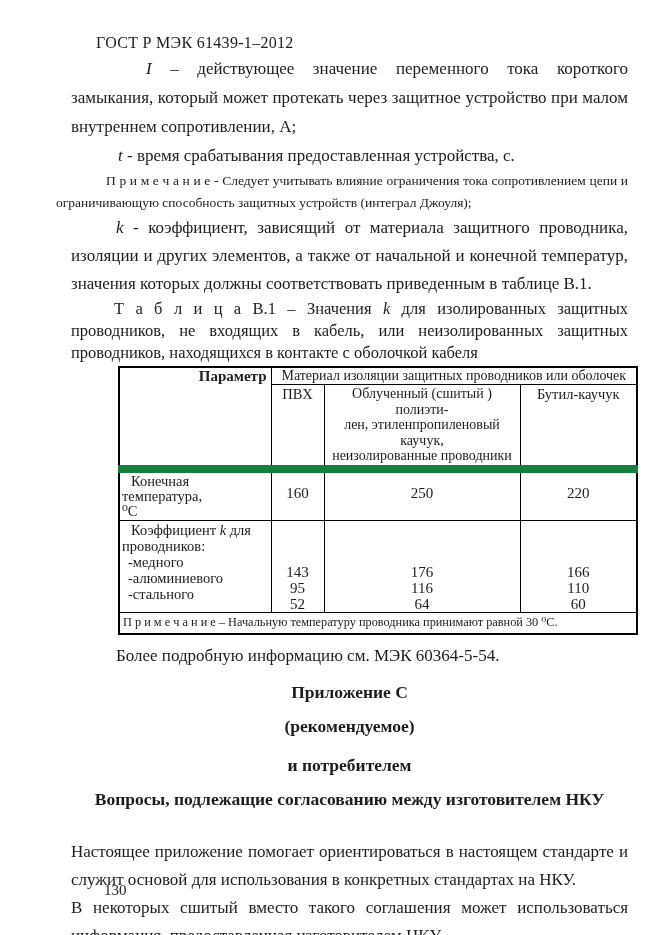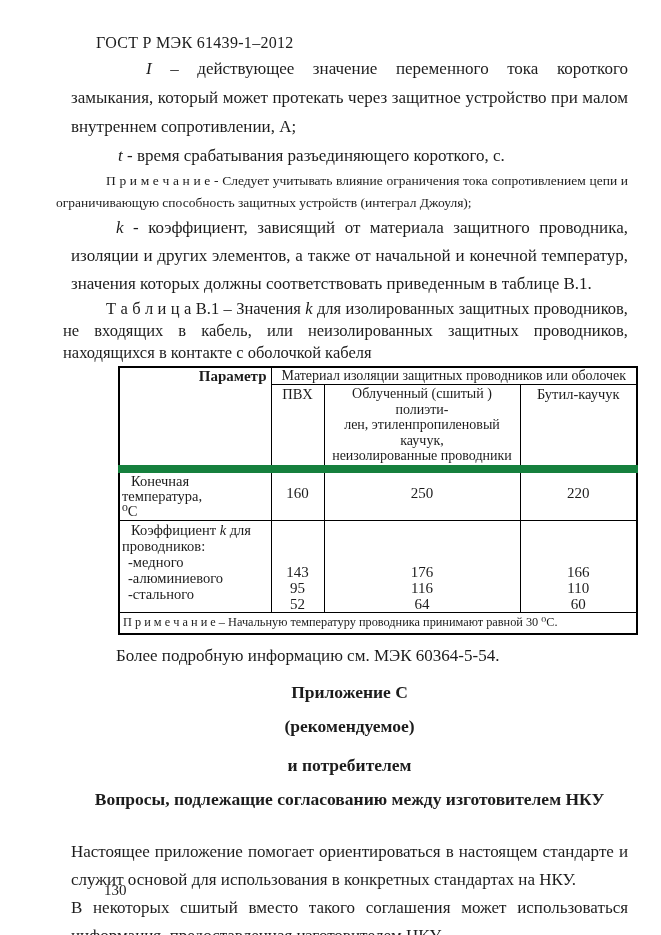--- a/index.html
+++ b/index.html
@@ -35,21 +35,21 @@
   .def-t { text-indent: 47px; }
   .note-main {
     font-size: 13.5px;
     line-height: 22px;
     text-align: justify;
     text-indent: 50px;
     margin-top: 0;
   }
   .def-k { text-indent: 45px; line-height: 28px; }
   .tbl-caption {
-    margin-left: 7px;
+    margin-left: 15px;
     font-size: 16.5px;
     line-height: 22px;
     text-align: justify;
     text-indent: 43px;
   }
   .sym { font-style: italic; }
 
   
   .b1-table {
     margin-left: 62px;
@@ -134,21 +134,21 @@
 </head>
 <body>
 
 <div class="page">
   <div class="content">
 
     <div class="doc-header">ГОСТ Р МЭК 61439-1–2012</div>
 
     <p class="para def-i"><i class="sym">I</i><span> –  действующее значение переменного тока короткого замыкания, который может протекать через защитное устройство при малом внутреннем сопротивлении, А;</span></p>
 
-    <p class="para def-t"><i class="sym">t</i><span> - время срабатывания разъединяющего  короткого, с.</span></p>
+    <p class="para def-t"><i class="sym">t</i><span> - время срабатывания предоставленная  устройства, с.</span></p>
 
     <p class="note-main">П р и м е ч а н и е - Следует учитывать влияние ограничения тока сопротивлением цепи и ограничивающую способность защитных устройств (интеграл Джоуля);</p>
 
     <p class="para def-k"><i class="sym">k</i><span> - коэффициент, зависящий от материала защитного проводника,  изоляции и других элементов,  а также от начальной и конечной температур, значения которых должны соответствовать приведенным в таблице В.1.</span></p>
 
     <p class="tbl-caption"><span>Т а б л и ц а  В.1 – Значения </span><i class="sym">k</i><span> для изолированных защитных проводников, не входящих в кабель,  или  неизолированных защитных проводников, находящихся в контакте  с оболочкой кабеля</span></p>
 
     <table class="b1-table">
       <colgroup>
         <col style="width:152px">

